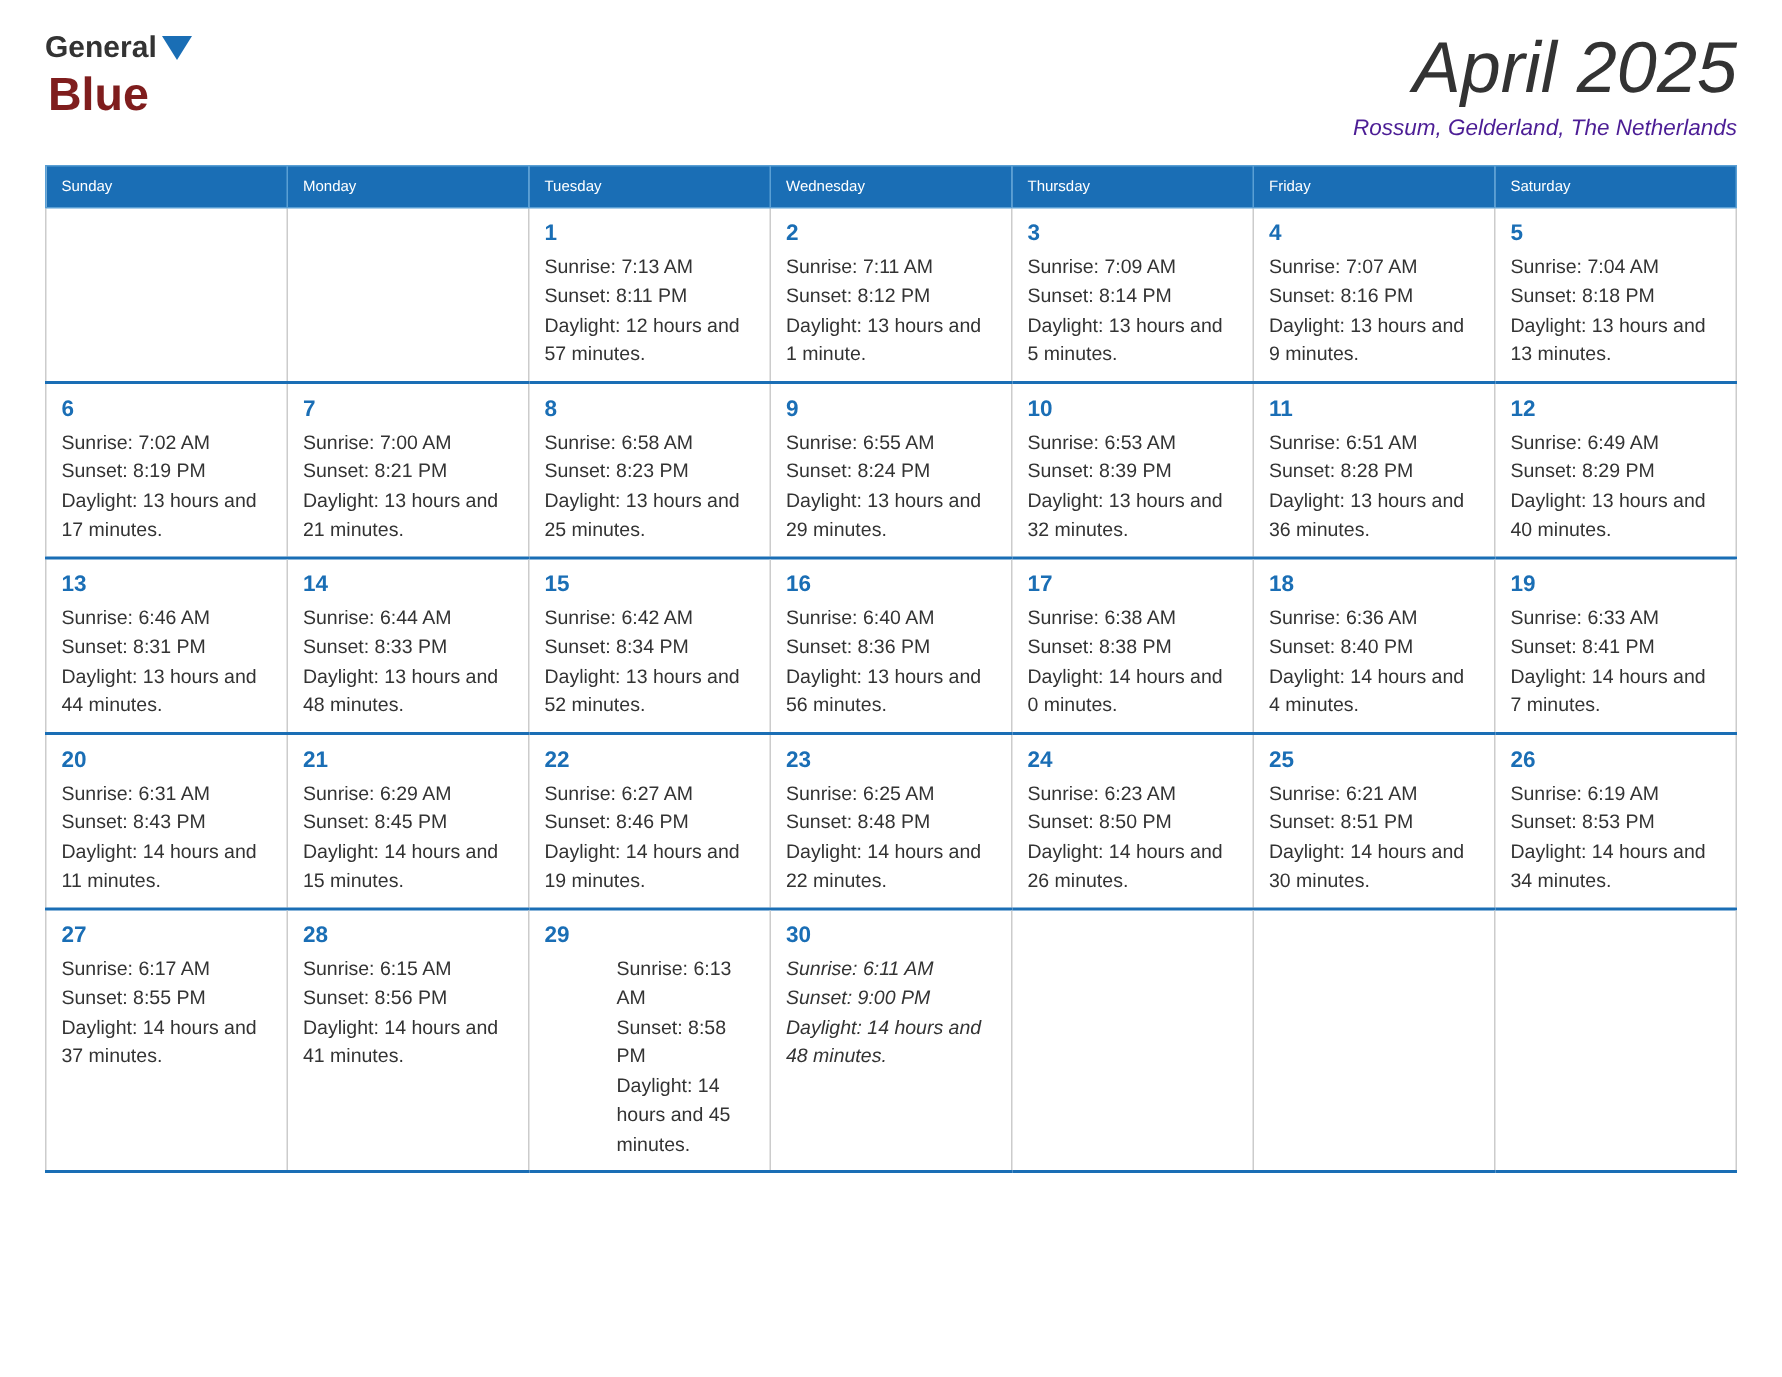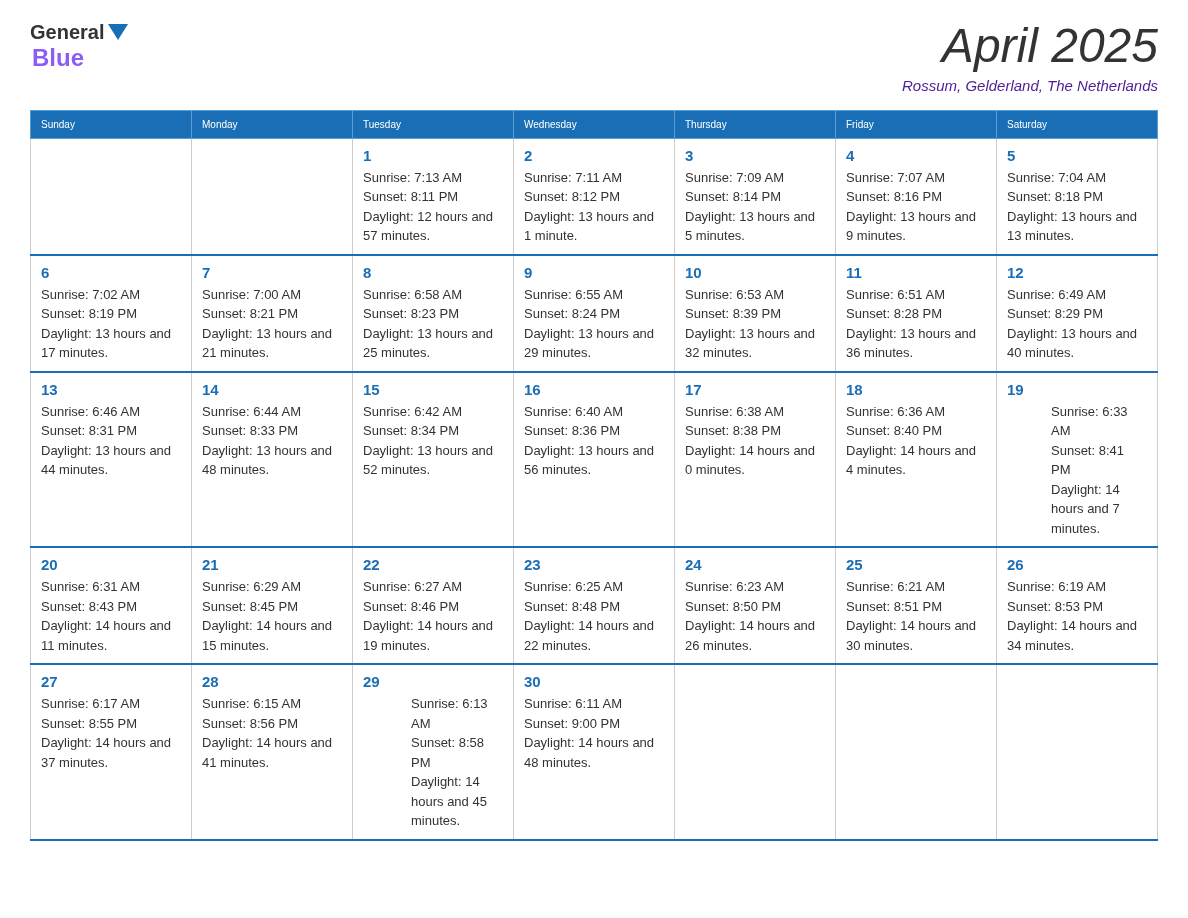--- a/index.html
+++ b/index.html
@@ -96,21 +96,21 @@
   <div class="logo-wrapper">
     <div class="logo-line1">
       <span style="font-size:20px;font-weight:bold;color:#333;">General</span>
       <span style="display:inline-block;margin-left:4px;margin-top:4px;">
         <svg width="20" height="16" viewBox="0 0 20 16">
           <polygon points="10,16 0,0 20,0" fill="#1a6eb5"></polygon>
         </svg>
       </span>
     </div>
     <div class="logo-line2">
-      <span style="font-size:24px;font-weight:bold;color:#8b5cf6;margin-left:2px;">Blue</span>
+      <span style="font-size:31px;font-weight:bold;color:#7f1d1d;margin-left:2px;">Blue</span>
     </div>
   </div>
   <div class="title-block">
     <div class="month-year">April 2025</div>
     <div class="location">Rossum, Gelderland, The Netherlands</div>
   </div>
 </div>
 
 <table class="calendar">
   <thead>
@@ -235,21 +235,21 @@
 Daylight: 14 hours and 0 minutes.</div>
         </td>
         <td>
           <span class="day-number">18</span>
           <div class="day-info" style="white-space: pre-line;">Sunrise: 6:36 AM
 Sunset: 8:40 PM
 Daylight: 14 hours and 4 minutes.</div>
         </td>
         <td>
           <span class="day-number">19</span>
-          <div class="day-info" style="white-space: pre-line; margin-left: 44px;">Sunrise: 6:33 AM
+          <div class="day-info" style="white-space: pre-line;">Sunrise: 6:33 AM
 Sunset: 8:41 PM
 Daylight: 14 hours and 7 minutes.</div>
         </td>
       </tr>
       <tr>
         <td>
           <span class="day-number">20</span>
           <div class="day-info" style="white-space: pre-line;">Sunrise: 6:31 AM
 Sunset: 8:43 PM
 Daylight: 14 hours and 11 minutes.</div>
@@ -305,21 +305,21 @@
 Daylight: 14 hours and 41 minutes.</div>
         </td>
         <td>
           <span class="day-number">29</span>
           <div class="day-info" style="white-space: pre-line; margin-left: 48px;">Sunrise: 6:13 AM
 Sunset: 8:58 PM
 Daylight: 14 hours and 45 minutes.</div>
         </td>
         <td>
           <span class="day-number">30</span>
-          <div class="day-info" style="white-space: pre-line;">Sunrise: 6:11 AM
+          <div class="day-info" style="white-space: pre-line; font-style: italic;">Sunrise: 6:11 AM
 Sunset: 9:00 PM
 Daylight: 14 hours and 48 minutes.</div>
         </td>
         <td class="empty-cell"></td>
         <td class="empty-cell"></td>
         <td class="empty-cell"></td>
       </tr>
     </tbody>
 </table>
 

